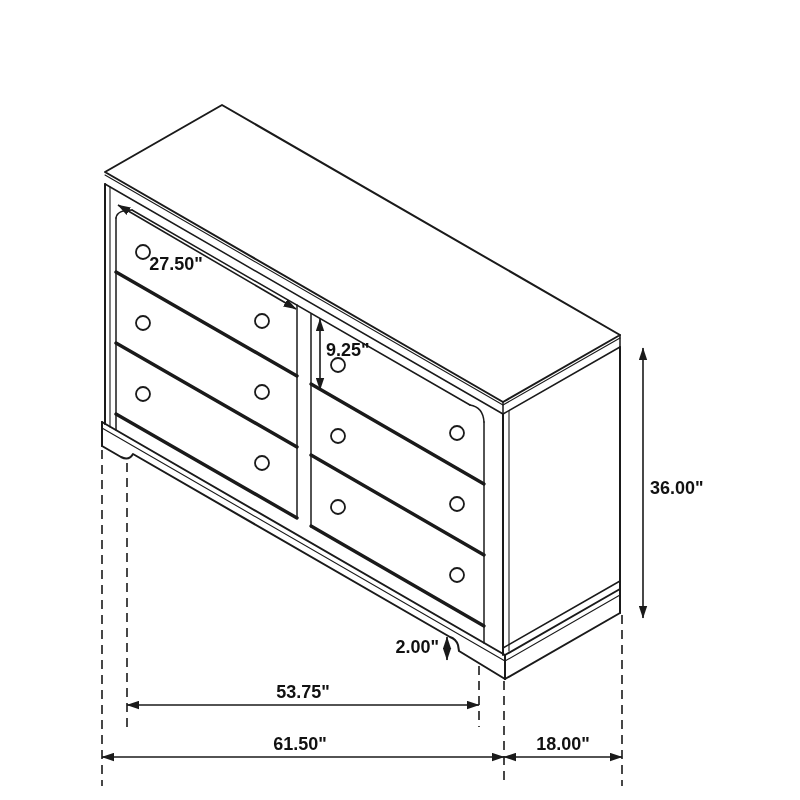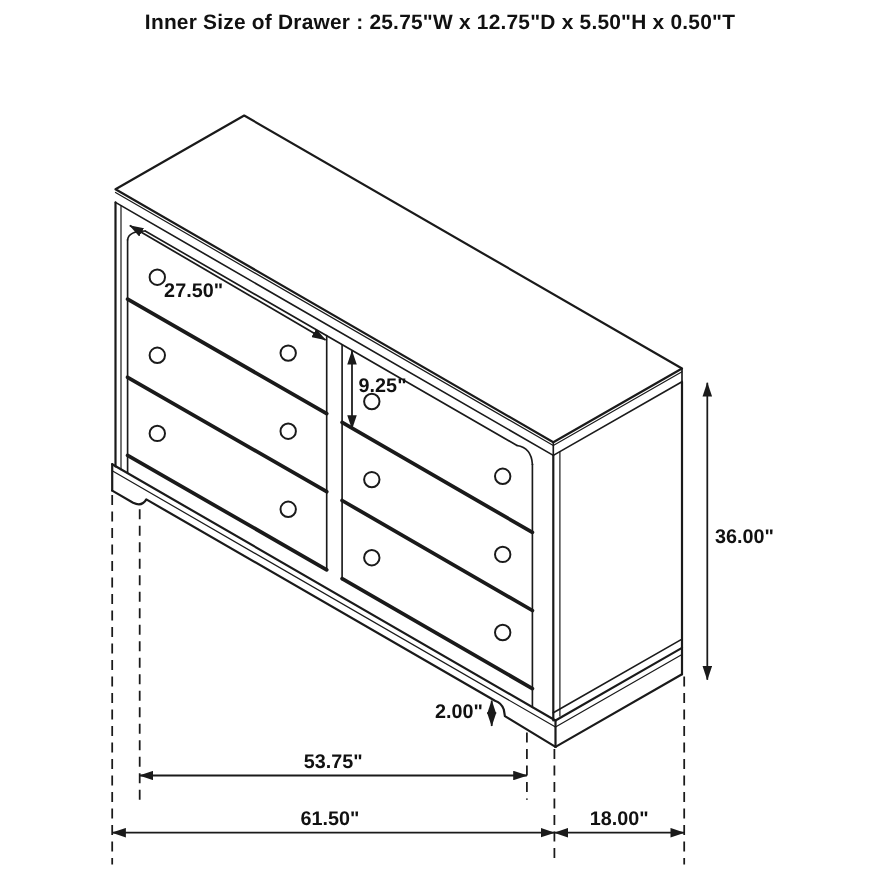--- a/index.html
+++ b/index.html
@@ -24,21 +24,20 @@
   .dim   { stroke:#1a1a1a; stroke-width:1.6; fill:none; }
   .dash  { stroke:#1a1a1a; stroke-width:1.6; fill:none; stroke-dasharray:9 6; }
   .knob  { stroke:#1a1a1a; stroke-width:1.8; fill:#ffffff; }
   .dimlabel { font-family:"Liberation Sans", sans-serif; font-weight:bold; font-size:18px; fill:#111111; }
 </style>
 </head>
 <body>
 
 <div class="canvas">
 
-  <div class="title">Inner Size of Drawer : 25.75"W x 12.75"D x 5.50"H x 0.50"T</div>
 
   <svg width="800" height="800" viewBox="0 0 800 800">
     <defs>
       <marker id="ah" viewBox="0 0 12 8" refX="11.5" refY="4" markerWidth="13" markerHeight="9" markerUnits="userSpaceOnUse" orient="auto-start-reverse">
         <path d="M0,0 L12,4 L0,8 Z" fill="#1a1a1a"></path>
       </marker>
     </defs>
 
     <g>
       <path class="ol" d="M105,172 L222,105 L620,335 L503,402 Z"></path>

